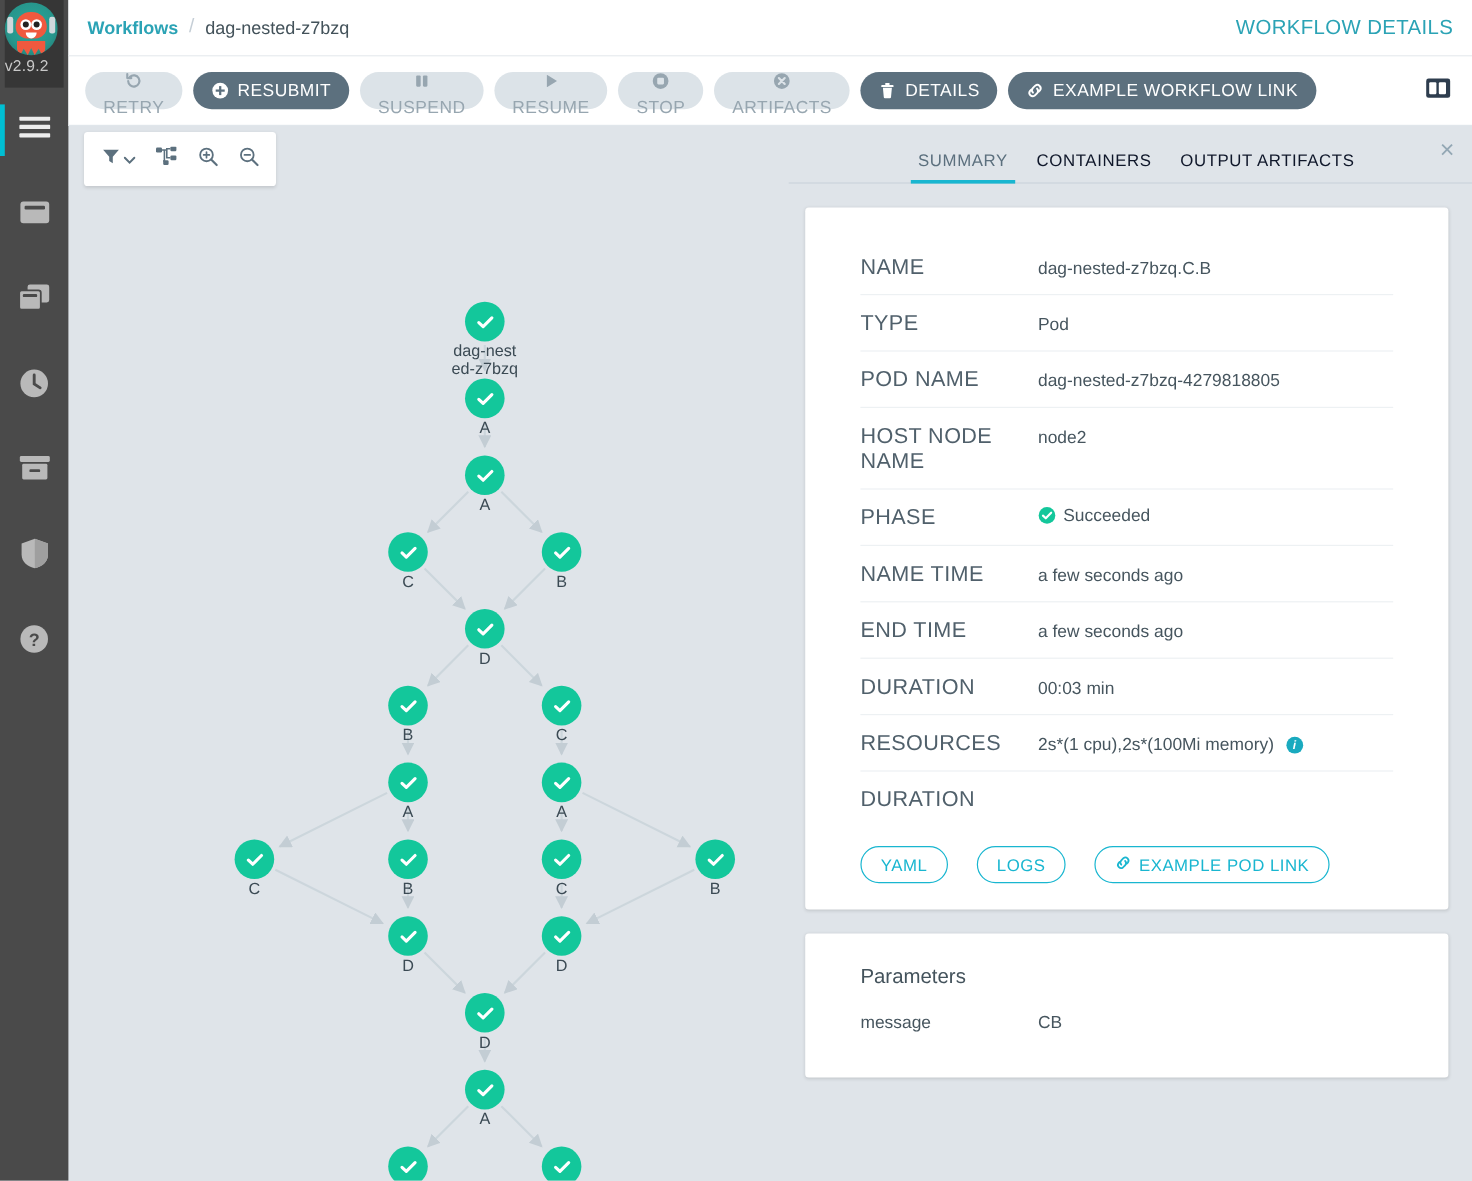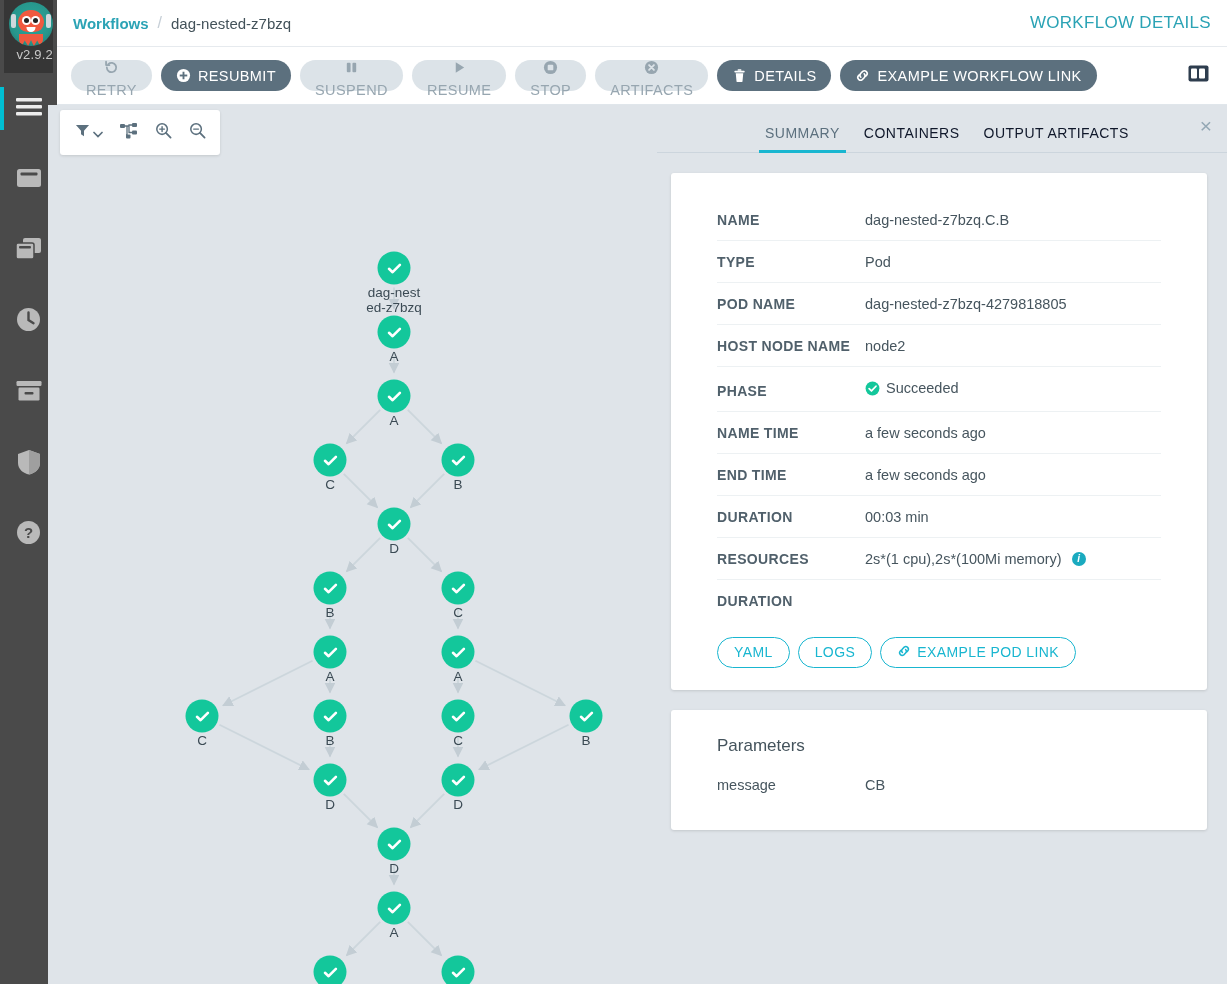--- a/index.html
+++ b/index.html
@@ -11,21 +11,21 @@
   }
   .app { position: relative; width: 1227px; height: 984px; }
 
   
   .leftnav {
     position: absolute; left: 0; top: 0; width: 57px; height: 984px;
     background: #4a4a4a; display: flex; flex-direction: column; align-items: center;
   }
   .logo-box {
     width: 49px; height: 73px; background: #363636;
-    display: flex; flex-direction: column; align-items: flex-end; justify-content: flex-start;
+    display: flex; flex-direction: column; align-items: flex-start; justify-content: flex-start;
     padding-top: 2px;
   }
   .logo-circle {
     width: 44px; height: 44px; border-radius: 50%;
     background: radial-gradient(circle at 50% 45%, #2aa79b 0%, #27968c 60%, #236f69 100%);
     position: relative; overflow: hidden;
   }
   .squid-head {
     position: absolute; left: 50%; top: 8px; transform: translateX(-50%);
     width: 26px; height: 22px; border-radius: 13px 13px 10px 10px; background: #f0593f;
@@ -94,21 +94,21 @@
   .btn .ico { display: inline-flex; align-items: center; }
 
   .viewtoggles { margin-left: auto; display: flex; align-items: center; gap: 6px; }
   .vbtn {
     width: 34px; height: 32px; border-radius: 5px; display: flex; align-items: center;
     justify-content: center; cursor: pointer; background: transparent;
   }
 
   
   .graphpane {
-    position: absolute; left: 48px; top: 105px; width: 599px; bottom: 0;
+    position: absolute; left: 58px; top: 105px; width: 599px; bottom: 0;
     background: #dfe4e9; overflow: hidden;
   }
   .graph-toolbar {
     position: absolute; left: 12px; top: 5px; width: 160px; height: 45px;
     background: #fff; border-radius: 3px; box-shadow: 0 1px 3px rgba(0,0,0,.12);
     display: flex; align-items: center; justify-content: space-around; padding: 0 6px;
     z-index: 5;
   }
   .gt-btn { cursor: pointer; display: flex; align-items: center; color: #5c707e; }
 
@@ -147,30 +147,30 @@
     cursor: pointer; line-height: 1; font-family: "Liberation Sans", sans-serif;
   }
 
   .card {
     background: #fff; border-radius: 3px; box-shadow: 0 1px 3px rgba(0,0,0,.13);
     margin: 20px 20px 0 14px; padding: 26px 46px 22px 46px;
   }
   .kv { display: flex; align-items: baseline; padding: 13px 0 12px 0; border-bottom: 1px solid #edf1f3; }
   .kv:last-of-type { border-bottom: none; }
   .kv .k {
-    width: 148px; flex: 0 0 148px; font-size: 14px; color: #50606b; letter-spacing: .35px; font-weight: bold;
+    width: 148px; flex: 0 0 148px; font-size: 18px; color: #50606b; letter-spacing: .35px;
   }
   .kv .v { font-size: 14.5px; color: #46555e; display: flex; align-items: center; gap: 6px; }
   .phase-dot { display: inline-flex; }
   .info-i {
     display: inline-flex; align-items: center; justify-content: center;
     width: 14px; height: 14px; border-radius: 50%; background: #1aaabf; color: #fff;
     font-size: 10px; font-weight: bold; font-style: italic; margin-left: 4px; cursor: pointer;
   }
-  .linkrow { display: flex; gap: 0; padding-top: 16px; }
+  .linkrow { display: flex; gap: 16px; padding-top: 16px; }
   .pill {
     height: 31px; border: 1px solid #19b6d0; color: #19b6d0; background: #fff;
     border-radius: 16px; padding: 0 16px; display: inline-flex; align-items: center; gap: 6px;
     font-size: 14px; letter-spacing: .4px; cursor: pointer; margin-right: 8px; white-space: nowrap;
     font-family: "Liberation Sans", sans-serif;
   }
   .card h3 { font-size: 17px; font-weight: normal; color: #44535c; margin-bottom: 18px; }
   .param-row { display: flex; font-size: 14.5px; color: #46555e; padding: 3px 0; }
   .param-row .pk { width: 148px; flex: 0 0 148px; }
 </style>

